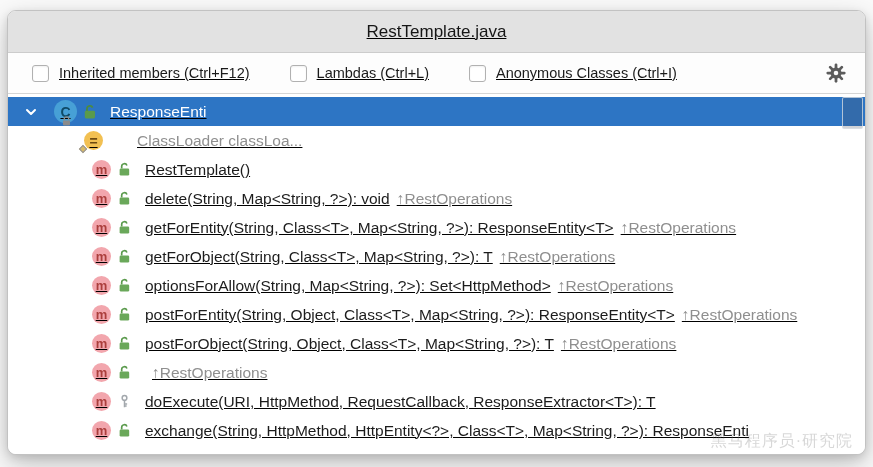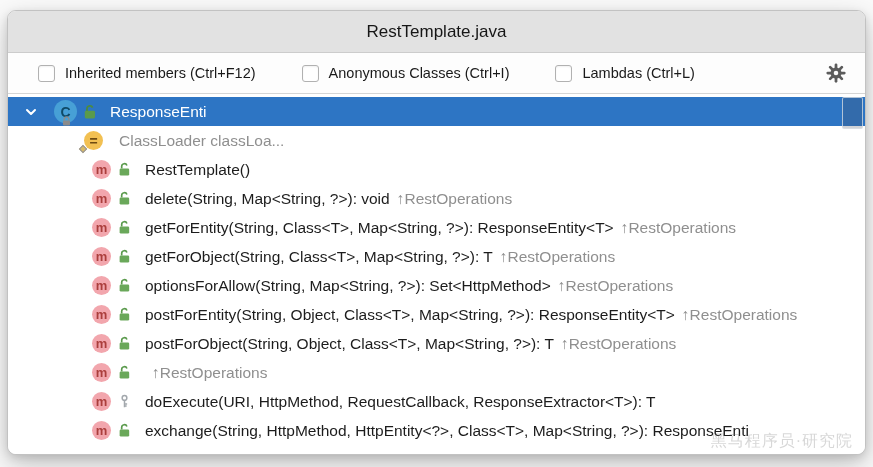--- a/index.html
+++ b/index.html
@@ -7,33 +7,33 @@
   body {
     width:873px; height:467px; position:relative;
     background:#fafafa;
     font-family:"Liberation Sans", sans-serif;
     overflow:hidden;
   }
   .popup {
     position:absolute; left:7px; top:10px; width:859px; height:445px;
     background:#ffffff; border:1px solid #c2c2c2; border-radius:9px;
     box-shadow:0 10px 28px rgba(0,0,0,0.22), 0 3px 8px rgba(0,0,0,0.12);
-    overflow:hidden; display:flex; flex-direction:column;
+    overflow:hidden; display:flex; flex-direction:column;text-decoration:underline;
   }
   .titlebar {
     height:42px; flex:0 0 42px; background:#e2e2e2; border-bottom:1px solid #cccccc;
     display:flex; align-items:center; justify-content:center;
     font-size:17px; color:#161616;
   }
   .toolbar {
     height:41px; flex:0 0 41px; background:#fdfdfd; border-bottom:1px solid #d5d5d5;
     display:flex; align-items:center; padding:0 16px 0 24px; gap:40px;
     font-size:14.5px; color:#1a1a1a;
   }
-  .cbgroup { display:flex; align-items:center; gap:10px; cursor:default;margin-left:6px; }
+  .cbgroup { display:flex; align-items:center; gap:10px; cursor:default; }
   .cbbox {
     width:17px; height:17px; background:#ffffff;
     border:1px solid #b1b1b1; border-radius:3px;
     box-shadow:inset 0 1px 2px rgba(0,0,0,0.06);
   }
   .gearbtn { margin-left:auto; display:flex; align-items:center; padding:2px; cursor:pointer; }
   .tree {
     flex:1; position:relative; background:#ffffff; padding-top:3px;
     font-size:15.5px; color:#1c1c1c; overflow:hidden;
   }
@@ -79,25 +79,25 @@
     <span>RestTemplate.java</span>
   </div>
 
   <div class="toolbar">
     <div class="cbgroup">
       <span class="cbbox"></span>
       <span>Inherited members (Ctrl+F12)</span>
     </div>
     <div class="cbgroup">
       <span class="cbbox"></span>
-      <span>Anonymous Classes (Ctrl+I)</span>
+      <span>Lambdas (Ctrl+L)</span>
     </div>
     <div class="cbgroup">
       <span class="cbbox"></span>
-      <span>Lambdas (Ctrl+L)</span>
+      <span>Anonymous Classes (Ctrl+I)</span>
     </div>
     <span class="gearbtn">
       <span style="line-height:0;">
         <svg width="22" height="22" viewBox="0 0 24 24">
           <g stroke="#5c5c5c" stroke-width="3" stroke-linecap="round">
             <line x1="12" y1="3" x2="12" y2="6.5"></line>
               <line x1="12" y1="17.5" x2="12" y2="21"></line>
             <line x1="3" y1="12" x2="6.5" y2="12"></line>
               <line x1="17.5" y1="12" x2="21" y2="12"></line>
             <line x1="5.6" y1="5.6" x2="8.1" y2="8.1"></line>
@@ -133,21 +133,21 @@
           <path d="M5 7 V4.6 a2.9 2.9 0 0 1 5.6 -0.9" fill="none" stroke="#4d8a3f" stroke-width="1.8"></path>
           <rect x="2.8" y="6.8" width="10.2" height="7.6" rx="1.4" fill="#5a9a4c"></rect>
         </svg>
       </span>
       <span>ResponseEnti</span>
     </div>
     <div>
         <div class="row initrow">
     <span class="badge init-badge">=<i class="diamond"></i></span>
 
-    <span class="gray" style="margin-left:7px;">ClassLoader classLoa...</span>
+    <span class="gray" style="margin-left:25px;">ClassLoader classLoa...</span>
   </div>
         <div class="row">
     <span class="badge method-badge">m</span>
     <span class="visic"><svg width="15" height="15" viewBox="0 0 16 16">
               <path d="M5 7 V4.6 a2.9 2.9 0 0 1 5.6 -0.9" fill="none" stroke="#5a9a4c" stroke-width="1.8"></path>
               <rect x="2.8" y="6.8" width="10.2" height="7.6" rx="1.4" fill="#6aa85a"></rect>
             </svg></span>
     <span>RestTemplate()</span>
 
   </div>

